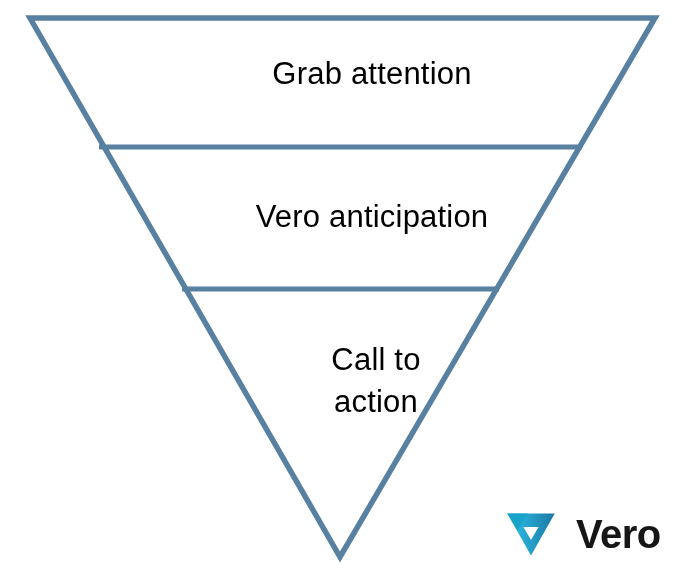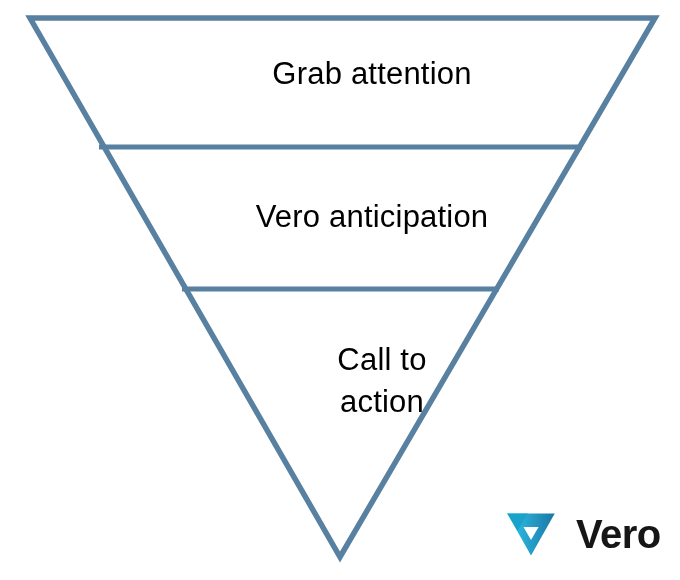--- a/index.html
+++ b/index.html
@@ -32,21 +32,21 @@
     line-height: 42px;
     letter-spacing: 0.2px;
     color: #000000;
     white-space: nowrap;
     margin-left: 32px;
   }
   .label-1 { top: 53px; }
   .label-2 { top: 196px; }
   .label-3 {
     top: 339px;
-    left: 260px;
+    left: 254px;
     width: 180px;
     white-space: normal;
   }
   .logo {
     position: absolute;
     left: 504px;
     top: 506px;
     height: 56px;
     display: flex;
     align-items: center;

